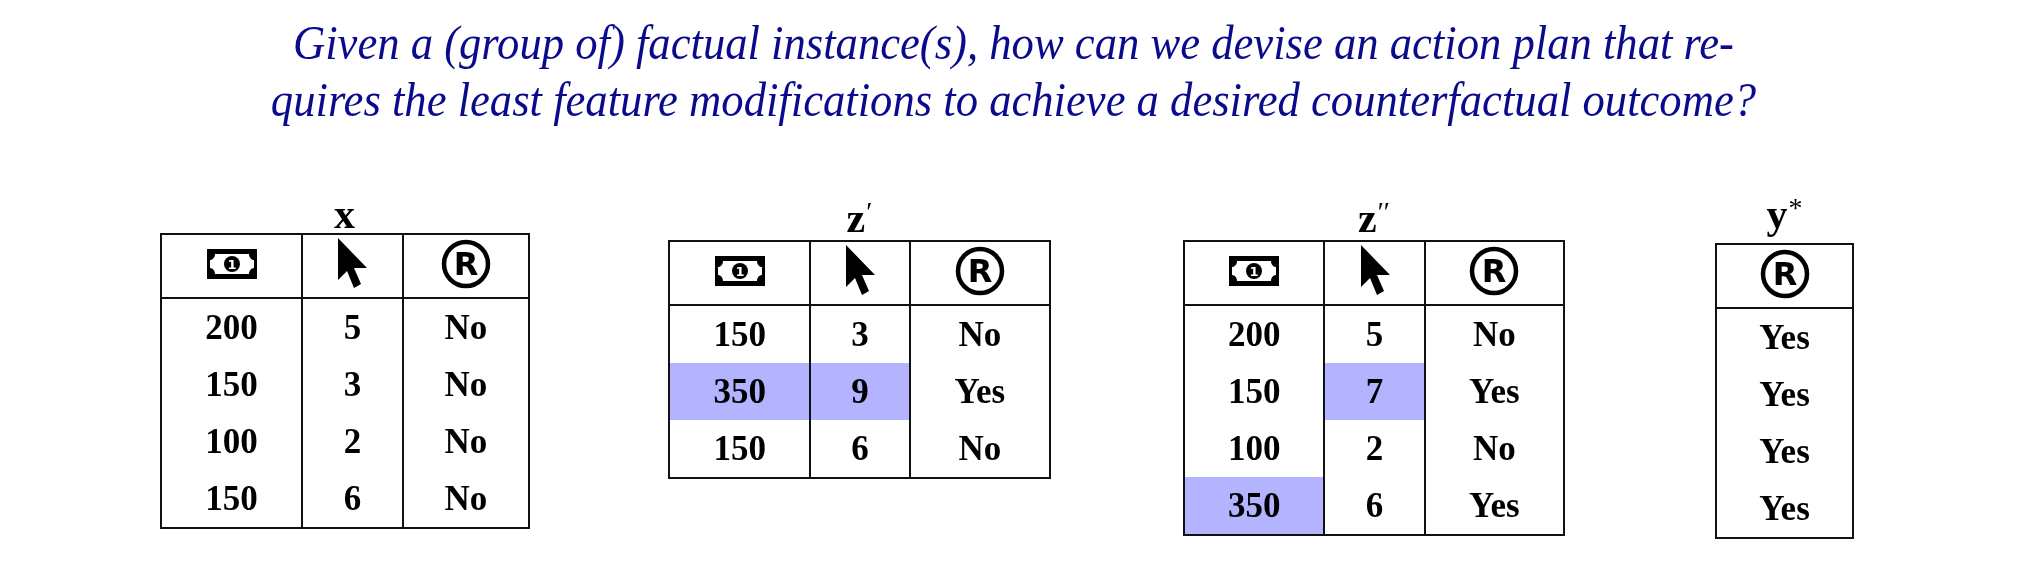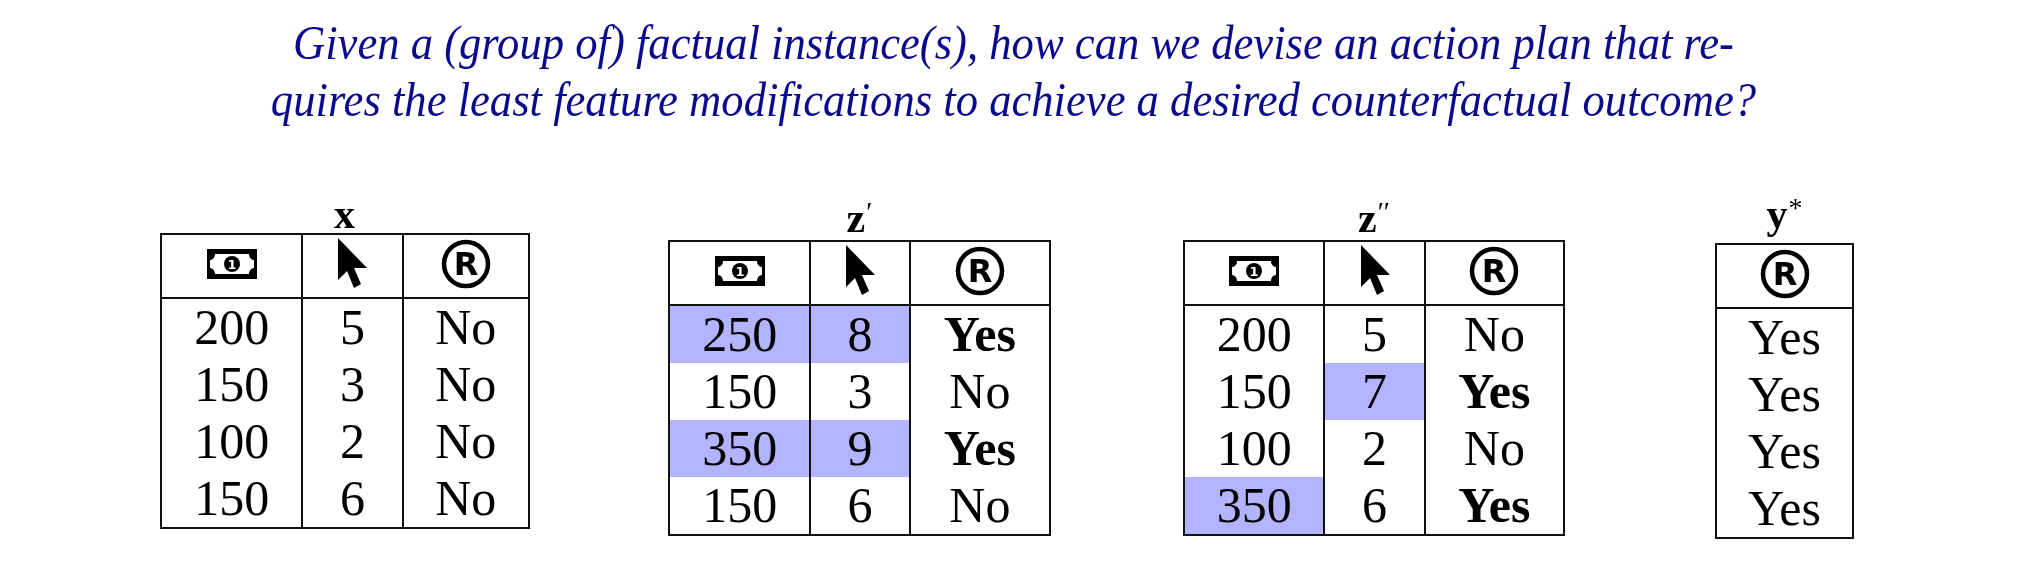--- a/index.html
+++ b/index.html
@@ -10,21 +10,21 @@
               transform: scaleX(0.93); transform-origin: 1013px 0; }
   .question div { white-space: nowrap; }
   .tbl-wrap { position: absolute; }
   .tbl-label { position: absolute; left: 0; width: 100%; text-align: center;
                font-weight: bold; font-size: 42px; line-height: 42px; }
   .tbl-label sup { font-size: 28px; font-weight: normal; vertical-align: top; position: relative; top: -6px; margin-left: 1px; }
   table.data { position: absolute; border-collapse: collapse; border: 2.5px solid #111; }
   table.data th, table.data td { padding: 0; text-align: center; border-left: 2px solid #111; }
   table.data th:first-child, table.data td:first-child { border-left: none; }
   table.data thead tr th { height: 62px; border-bottom: 2.5px solid #111; }
-  table.data tbody td { height: 57px; font-size: 50px; line-height: 57px; }
+  table.data tbody td { height: 57px; font-size: 35px; line-height: 57px; font-weight: bold; }
   table.data tbody tr:last-child td { height: 56px; }
   td.hl { background: #b3b3ff; }
   td.bold { font-weight: bold; }
   .icon { display: inline-block; vertical-align: middle; }
 </style>
 </head>
 <body>
 
 <div class="question" style="color: rgb(10, 10, 140);">
   <div>Given a (group of) factual instance(s), how can we devise an action plan that re-</div>
@@ -105,25 +105,20 @@
                 <path d="M4 2 L4 44 L13 35 L20 52 L27 48 L20 32 L33 32 Z" fill="#000"></path>
               </svg></span></th>
       <th><span class="icon"><svg width="52" height="52" viewBox="0 0 52 52">
                 <circle cx="26" cy="26" r="22" fill="none" stroke="#000" stroke-width="4.5"></circle>
                 <text x="26" y="37" text-anchor="middle" font-size="32" font-weight="bold" font-family="DejaVu Sans, sans-serif">R</text>
               </svg></span></th>
     </tr>
       </thead>
     <tbody>
       <tr>
-          <td class="hl" style="background: rgb(179, 179, 255);">250</td>
-          <td class="hl" style="background: rgb(179, 179, 255);">8</td>
-          <td class="bold">Yes</td>
-        </tr>
-      <tr>
           <td>150</td>
           <td>3</td>
           <td>No</td>
         </tr>
       <tr>
           <td class="hl" style="background: rgb(179, 179, 255);">350</td>
           <td class="hl" style="background: rgb(179, 179, 255);">9</td>
           <td class="bold">Yes</td>
         </tr>
       <tr>

